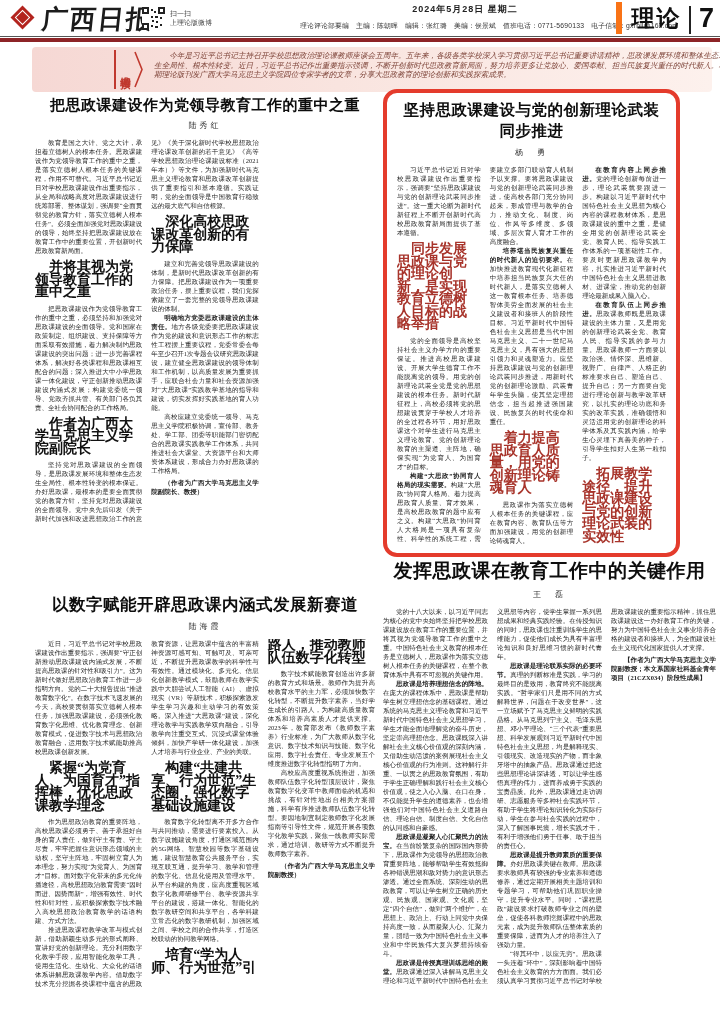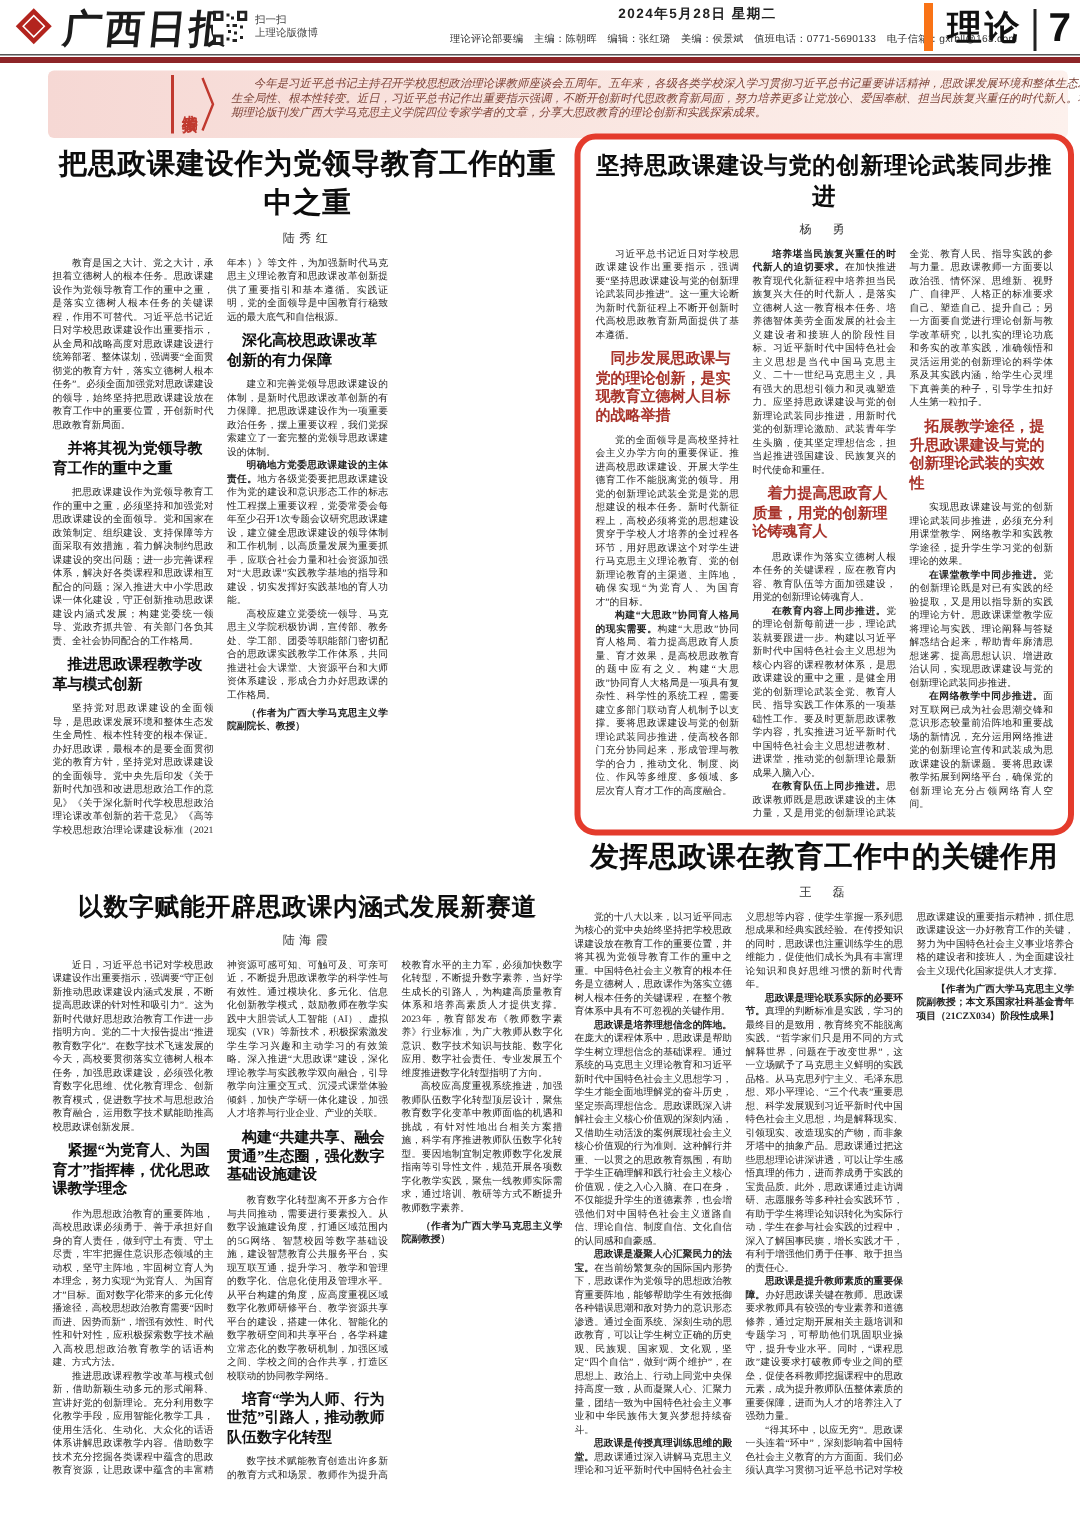--- a/index.html
+++ b/index.html
@@ -39,27 +39,27 @@
            color:#7d4338;text-align:justify;text-indent:2em;font-style:italic;}
 
   
   .article{position:absolute;}
   .article h2{margin:0;text-align:center;font-weight:900;color:#0d0d0d;letter-spacing:0.5px;}
   .byline{text-align:center;font-size:8px;color:#333;letter-spacing:3px;margin:5px 0 7px;}
   .body{column-gap:9px;column-count:3;column-fill:auto;overflow:hidden;
         font-size:6.5px;line-height:9px;text-align:justify;color:#262626;}
   .body p{margin:0;text-indent:2em;}
   .body p b{font-weight:bold;}
-  .body h3{font-size:10px;line-height:12.5px;font-weight:bold;margin:6px 0 5px;color:#111;
+  .body h3{font-size:14px;line-height:12.5px;font-weight:bold;margin:6px 0 5px;color:#111;
            text-align:left;text-indent:1em;}
   .body .attr{font-weight:bold;margin-top:3px;}
   .article-a{left:35px;top:96px;width:340px;height:452px;}
-  .article-a h2{font-size:19px;}
+  .article-a h2{font-size:15px;}
   .article-a .body{height:392px;}
-  .article-b{left:383px;top:89px;width:333px;height:468px;border:4px solid #e43b2c;border-radius:14px;
+  .article-b{left:383px;top:89px;width:297px;height:468px;border:4px solid #e43b2c;border-radius:14px;
              box-sizing:border-box;padding:7px 10px 6px;background:#fff;}
   .article-b h2{font-size:15.5px;}
   .article-b .body{height:382px;}
   .article-b .body h3{color:#a8342b;}
   .article-c{left:35px;top:594px;width:340px;height:414px;}
   .article-c h2{font-size:16.5px;text-align:center;}
   .article-c .body{height:354px;}
   .article-d{left:383px;top:558px;width:333px;height:450px;}
   .article-d h2{font-size:19px;}
   .article-d .body{height:382px;}
@@ -119,21 +119,21 @@
     <div class="en-text">今年是习近平总书记主持召开学校思想政治理论课教师座谈会五周年。五年来，各级各类学校深入学习贯彻习近平总书记重要讲话精神，思政课发展环境和整体生态发生全局性、根本性转变。近日，习近平总书记作出重要指示强调，不断开创新时代思政教育新局面，努力培养更多让党放心、爱国奉献、担当民族复兴重任的时代新人。本期理论版刊发广西大学马克思主义学院四位专家学者的文章，分享大思政教育的理论创新和实践探索成果。</div>
   </div>
 
   <div class="article article-a">
     <h2>把思政课建设作为党领导教育工作的重中之重</h2>
     <div class="byline">陆秀红</div>
     <div class="body">
         <p>教育是国之大计、党之大计，承担着立德树人的根本任务。思政课建设作为党领导教育工作的重中之重，是落实立德树人根本任务的关键课程，作用不可替代。习近平总书记近日对学校思政课建设作出重要指示，从全局和战略高度对思政课建设进行统筹部署、整体谋划，强调要“全面贯彻党的教育方针，落实立德树人根本任务”。必须全面加强党对思政课建设的领导，始终坚持把思政课建设放在教育工作中的重要位置，开创新时代思政教育新局面。</p>
         <h3>并将其视为党领导教育工作的重中之重</h3>
         <p>把思政课建设作为党领导教育工作的重中之重，必须坚持和加强党对思政课建设的全面领导。党和国家在政策制定、组织建设、支持保障等方面采取有效措施，着力解决制约思政课建设的突出问题；进一步完善课程体系，解决好各类课程和思政课相互配合的问题；深入推进大中小学思政课一体化建设，守正创新推动思政课建设内涵式发展；构建党委统一领导、党政齐抓共管、有关部门各负其责、全社会协同配合的工作格局。</p>
-        <h3>推进思政课程教学改革与模式创新</h3>
+        <h3>作者为广西大学马克思主义学院副院长</h3>
         <p>坚持党对思政课建设的全面领导，是思政课发展环境和整体生态发生全局性、根本性转变的根本保证。办好思政课，最根本的是要全面贯彻党的教育方针，坚持党对思政课建设的全面领导。党中央先后印发《关于新时代加强和改进思想政治工作的意见》《关于深化新时代学校思想政治理论课改革创新的若干意见》《高等学校思想政治理论课建设标准（2021年本）》等文件，为加强新时代马克思主义理论教育和思政课改革创新提供了重要指引和基本遵循。实践证明，党的全面领导是中国教育行稳致远的最大底气和自信根源。</p>
         <h3>深化高校思政课改革创新的有力保障</h3>
         <p>建立和完善党领导思政课建设的体制，是新时代思政课改革创新的有力保障。把思政课建设作为一项重要政治任务，摆上重要议程，我们党探索建立了一套完整的党领导思政课建设的体制。</p>
         <p><b>明确地方党委思政课建设的主体责任。</b>地方各级党委要把思政课建设作为党的建设和意识形态工作的标志性工程摆上重要议程，党委常委会每年至少召开1次专题会议研究思政课建设，建立健全思政课建设的领导体制和工作机制，以高质量发展为重要抓手，应联合社会力量和社会资源加强对“大思政课”实践教学基地的指导和建设，切实发挥好实践基地的育人功能。</p>
         <p>高校应建立党委统一领导、马克思主义学院积极协调，宣传部、教务处、学工部、团委等职能部门密切配合的思政课实践教学工作体系，共同推进社会大课堂、大资源平台和大师资体系建设，形成合力办好思政课的工作格局。</p>
         <p class="attr">（作者为广西大学马克思主义学院副院长、教授）</p>
       </div>
   </div>
 
   <div class="article article-b">
@@ -158,21 +158,21 @@
   </div>
 
   <div class="article article-c">
     <h2>以数字赋能开辟思政课内涵式发展新赛道</h2>
     <div class="byline">陆海霞</div>
     <div class="body">
         <p>近日，习近平总书记对学校思政课建设作出重要指示，强调要“守正创新推动思政课建设内涵式发展，不断提高思政课的针对性和吸引力”。这为新时代做好思想政治教育工作进一步指明方向。党的二十大报告提出“推进教育数字化”。在数字技术飞速发展的今天，高校要贯彻落实立德树人根本任务，加强思政课建设，必须强化教育数字化思维、优化教育理念、创新教育模式，促进数字技术与思想政治教育融合，运用数字技术赋能助推高校思政课创新发展。</p>
         <h3>紧握“为党育人、为国育才”指挥棒，优化思政课教学理念</h3>
         <p>作为思想政治教育的重要阵地，高校思政课必须勇于、善于承担好自身的育人责任，做到守土有责、守土尽责，牢牢把握住意识形态领域的主动权，坚守主阵地，牢固树立育人为本理念，努力实现“为党育人、为国育才”目标。面对数字化带来的多元化传播途径，高校思想政治教育需要“因时而进、因势而新”，增强有效性、时代性和针对性，应积极探索数字技术融入高校思想政治教育教学的话语构建、方式方法。</p>
         <p>推进思政课程教学改革与模式创新，借助新颖生动多元的形式阐释、宣讲好党的创新理论。充分利用数字化教学手段，应用智能化教学工具，使用生活化、生动化、大众化的话语体系讲解思政课教学内容。借助数字技术充分挖掘各类课程中蕴含的思政教育资源，让思政课中蕴含的丰富精神资源可感可知、可触可及、可亲可近，不断提升思政课教学的科学性与有效性。通过模块化、多元化、信息化创新教学模式，鼓励教师在教学实践中大胆尝试人工智能（AI）、虚拟现实（VR）等新技术，积极探索激发学生学习兴趣和主动学习的有效策略。深入推进“大思政课”建设，深化理论教学与实践教学双向融合，引导教学向注重交互式、沉浸式课堂体验倾斜，加快产学研一体化建设，加强人才培养与行业企业、产业的关联。</p>
-        <h3>构建“共建共享、融会贯通”生态圈，强化数字基础设施建设</h3>
+        <h3>构建“共建共享、行为世范”生态圈，强化数字基础设施建设</h3>
         <p>教育数字化转型离不开多方合作与共同推动，需要进行要素投入。从数字设施建设角度，打通区域范围内的5G网络、智慧校园等数字基础设施，建设智慧教育公共服务平台，实现互联互通，提升学习、教学和管理的数字化、信息化使用及管理水平。从平台构建的角度，应高度重视区域数字化教师研修平台、教学资源共享平台的建设，搭建一体化、智能化的数字教研空间和共享平台，各学科建立常态化的数字教研机制，加强区域之间、学校之间的合作共享，打造区校联动的协同教学网络。</p>
         <h3>培育“学为人师、行为世范”引路人，推动教师队伍数字化转型</h3>
         <p>数字技术赋能教育创造出许多新的教育方式和场景。教师作为提升高校教育水平的主力军，必须加快数字化转型，不断提升数字素养，当好学生成长的引路人，为构建高质量教育体系和培养高素质人才提供支撑。2023年，教育部发布《教师数字素养》行业标准，为广大教师从数字化意识、数字技术知识与技能、数字化应用、数字社会责任、专业发展五个维度推进数字化转型指明了方向。</p>
         <p>高校应高度重视系统推进，加强教师队伍数字化转型顶层设计，聚焦教育数字化变革中教师面临的机遇和挑战，有针对性地出台相关方案措施，科学有序推进教师队伍数字化转型。要因地制宜制定教师数字化发展指南等引导性文件，规范开展各项数字化教学实践，聚焦一线教师实际需求，通过培训、教研等方式不断提升教师数字素养。</p>
         <p class="attr">（作者为广西大学马克思主义学院副教授）</p>
       </div>
   </div>
 
   <div class="article article-d">
     <h2>发挥思政课在教育工作中的关键作用</h2>

